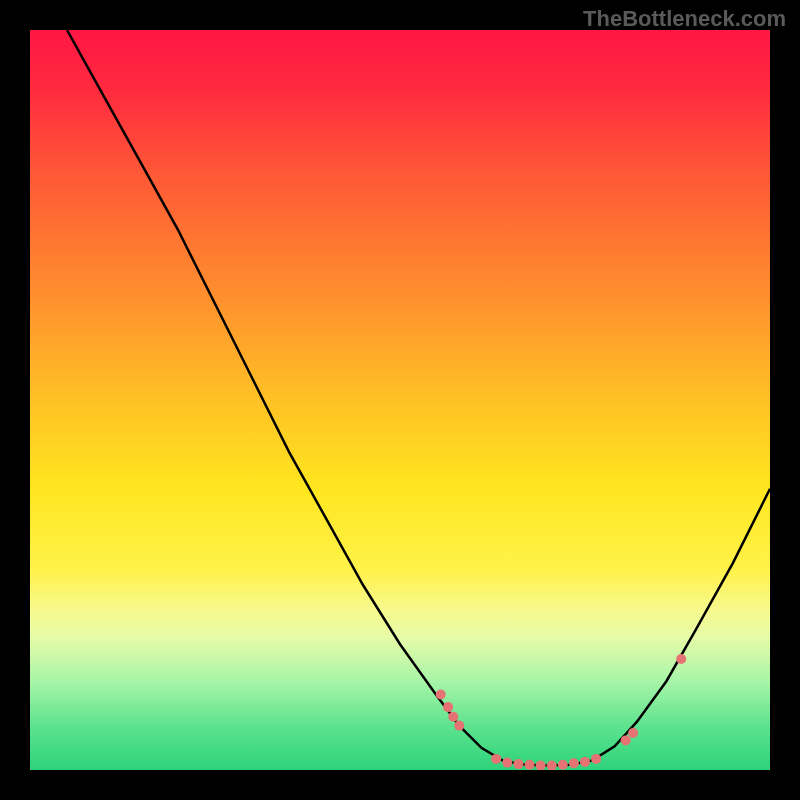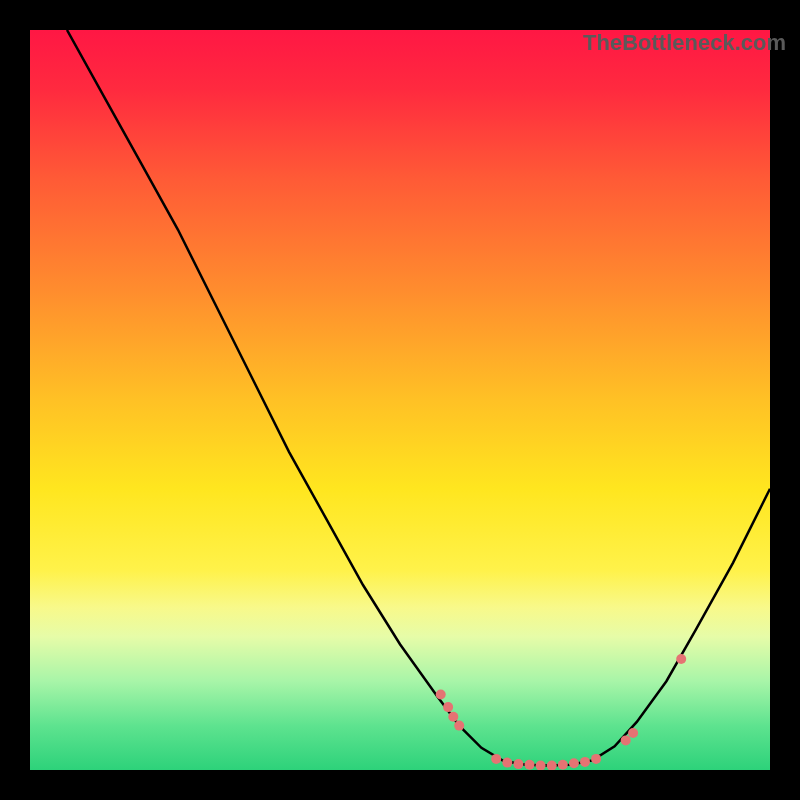--- a/index.html
+++ b/index.html
@@ -11,21 +11,20 @@
       font-family: Arial, sans-serif;
     }
     .watermark {
       position: absolute;
       top: 6px;
       right: 14px;
       color: #5a5a5a;
       font-size: 22px;
       font-weight: bold;
       z-index: 10;
-      margin-top: 24px;
     }
     .chart-area {
       position: absolute;
       left: 30px;
       top: 30px;
       width: 740px;
       height: 740px;
       overflow: hidden;
     }
     .chart-area svg {

